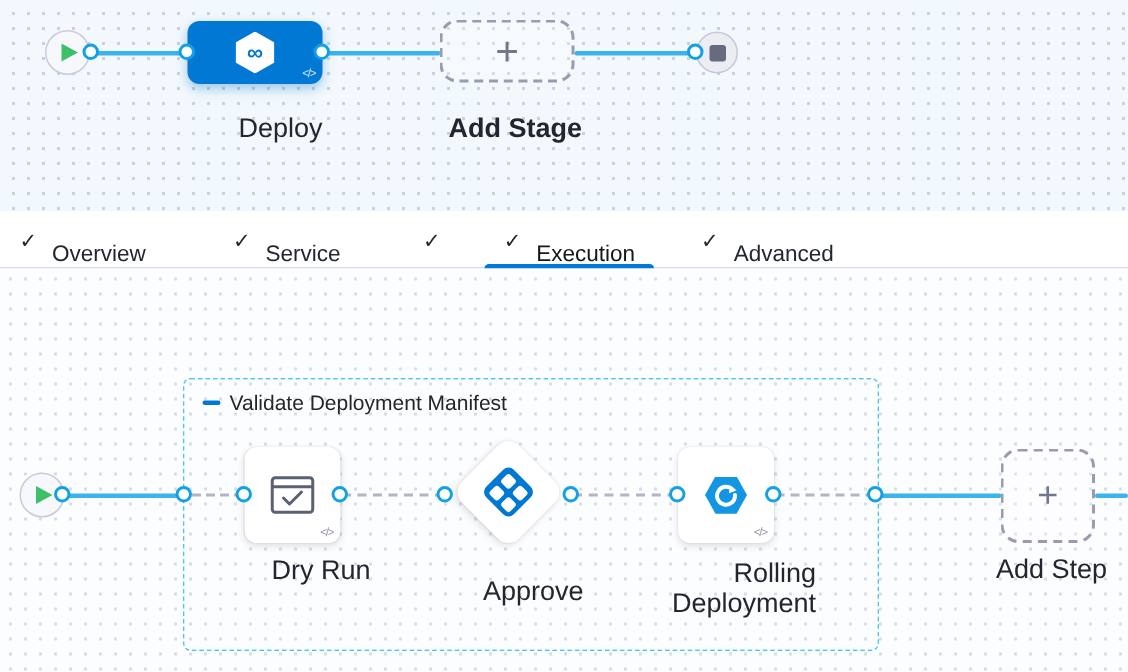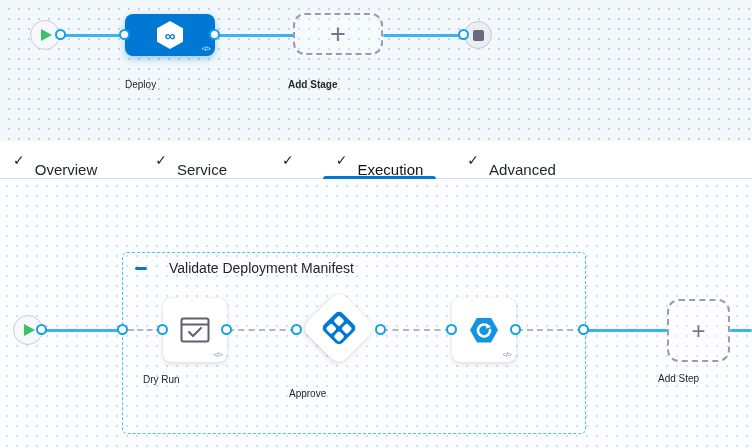--- a/index.html
+++ b/index.html
@@ -77,28 +77,28 @@
   }
   .hexagon span { color:#0278d5; font-size:15px; font-weight:700; line-height:1; }
   .deploy-node .code-mini { color:#cfe6fa; }
 
   .dashed-box {
     position:absolute; border:2px dashed #999bb0; background:rgba(255,255,255,.25);
     display:flex; align-items:center; justify-content:center; cursor:pointer;
   }
   .plus { color:#73758a; font-size:27px; font-weight:300; line-height:1; }
 
-  .node-label { position:absolute; text-align:left; font-size:10px; color:#23262c; line-height:20px; }
+  .node-label { position:absolute; text-align:right; font-size:18px; color:#23262c; line-height:20px; }
 
   
   .step-group {
     position:absolute; left:122px; top:252px; width:464px; height:182px;
     border:1.5px dashed #44c5f2; border-radius:5px;
   }
-  .group-head { position:absolute; left:12px; top:7px; display:flex; align-items:center; gap:22px; cursor:pointer; }
+  .group-head { position:absolute; left:12px; top:7px; display:flex; align-items:center; gap:6px; cursor:pointer; }
   .group-dash { width:12px; height:3px; border-radius:2px; background:#0278d5; }
   .group-title { font-size:14px; color:#22272b; }
 
   .diamond {
     position:absolute; left:312px; top:301px; width:54px; height:54px;
     background:#ffffff; border-radius:10px; transform:rotate(45deg);
     box-shadow:0 2px 5px rgba(40,41,61,.14), 0 0 1px rgba(40,41,61,.18);
     display:flex; align-items:center; justify-content:center; cursor:pointer;
   }
   .approve-icon { width:26px; height:26px; background:#0278d5; border-radius:5px; display:grid; grid-template-columns:8px 8px; grid-template-rows:8px 8px; gap:3px; align-content:center; justify-content:center; }
@@ -230,15 +230,19 @@
   <div class="ring" style="left:291px; top:324px;"></div>
   <div class="ring" style="left:375px; top:324px;"></div>
   <div class="ring" style="left:446px; top:324px;"></div>
   <div class="ring" style="left:510px; top:324px;"></div>
   <div class="ring" style="left:578px; top:324px;"></div>
 
   <div class="node-label" style="left:143px; top:370px; width:104px;">Dry Run</div>
   <div class="node-label" style="left:289px; top:384px; width:100px;">
     <div>Approve</div>
   </div>
+  <div class="node-label" style="left:424px; top:372px; width:120px;">
+    <div>Rolling</div>
+    <div>Deployment</div>
+  </div>
   <div class="node-label" style="left:658px; top:369px; width:80px;">Add Step</div>
 
 </div>
 
 </body></html>

